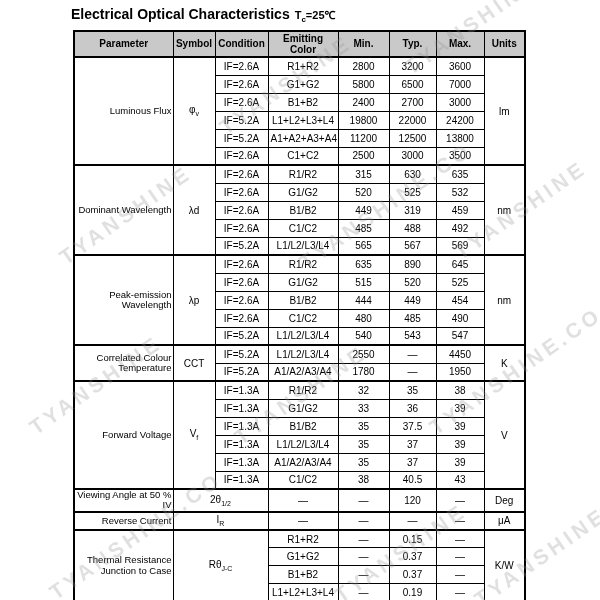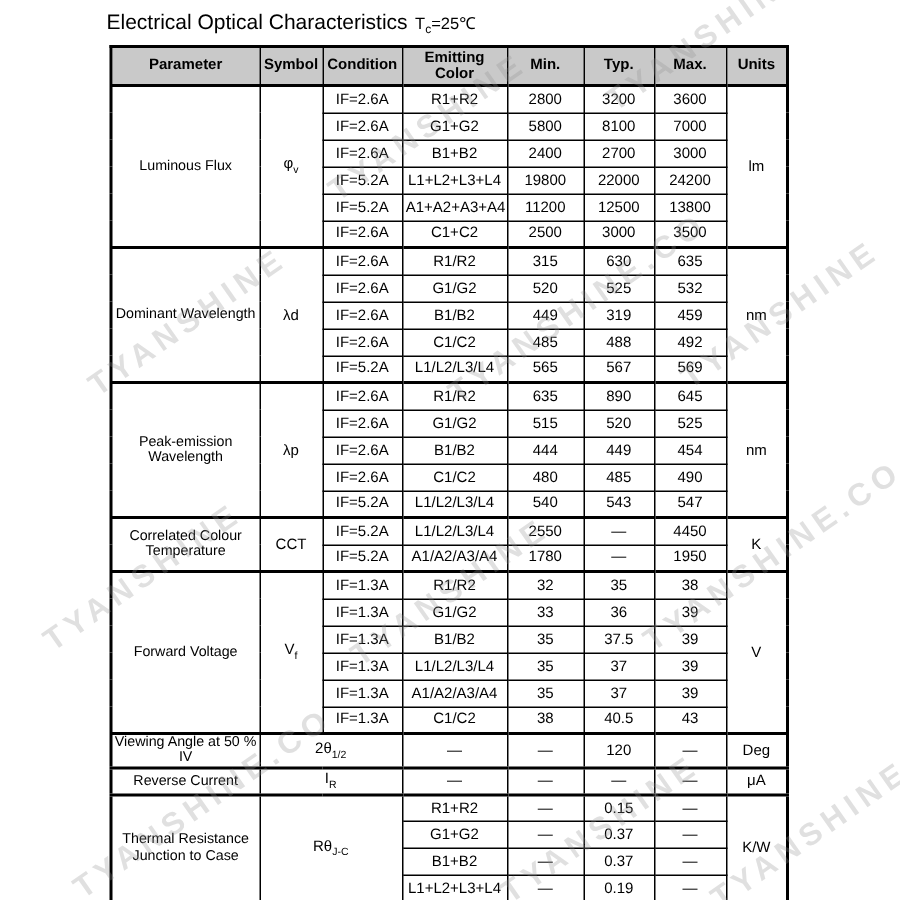--- a/index.html
+++ b/index.html
@@ -4,42 +4,42 @@
 <style>
   * { box-sizing: border-box; }
   html, body {
     width: 600px; height: 600px; margin: 0; padding: 0;
     background: #ffffff; overflow: hidden;
     font-family: "Liberation Sans", sans-serif;
     position: relative; color: #000;
   }
   .title {
     position: absolute; left: 71px; top: 6px;
-    font-weight: normal; font-size: 14px; white-space: nowrap;
+    font-weight: bold; font-size: 14px; white-space: nowrap;
   }
   .title .tc { font-size: 11px; margin-left: 5px; }
   .title .tc sub { font-size: 8px; }
   table.spec {
     position: absolute; left: 73px; top: 30px;
     width: 452px; border-collapse: collapse; table-layout: fixed;
     border: 2px solid #000; z-index: 1;
   }
   col.c0 { width: 99px; } col.c1 { width: 42px; } col.c2 { width: 53px; }
   col.c3 { width: 70px; } col.c4 { width: 51px; } col.c5 { width: 47px; }
   col.c6 { width: 48px; } col.c7 { width: 41px; }
   th, td {
     border: 1px solid #000; text-align: center; vertical-align: middle;
     padding: 0 2px; overflow: hidden;
   }
   th {
     background: #c9c9c9; font-size: 10px; font-weight: bold;
     height: 26px; line-height: 1.15;
   }
   td { font-size: 10px; height: 18px; line-height: 1.1; }
-  td.param { font-size: 9.5px; padding: 0 1px; }
+  td.param { font-size: 9.5px; padding: 0 1px; text-align: right; }
   td sub { font-size: 7px; }
   tr.sec-start td { border-top: 2px solid #000; }
   .watermark-layer {
     position: absolute; inset: 0; z-index: 5; pointer-events: none;
   }
   .wm {
     position: absolute; white-space: nowrap; font-weight: bold;
     font-size: 21px; letter-spacing: 4px;
     color: rgba(145, 145, 145, 0.28);
     transform: rotate(-35deg); transform-origin: left top;
@@ -83,21 +83,21 @@
         <td>R1+R2</td>
         <td>2800</td>
         <td>3200</td>
         <td>3600</td>
         <td rowspan="6">lm</td>
       </tr>
       <tr>
         <td>IF=2.6A</td>
         <td>G1+G2</td>
         <td>5800</td>
-        <td>8100</td>
+        <td>6500</td>
         <td>7000</td>
       </tr>
       <tr>
         <td>IF=2.6A</td>
         <td>B1+B2</td>
         <td>2400</td>
         <td>2700</td>
         <td>3000</td>
       </tr>
       <tr>

